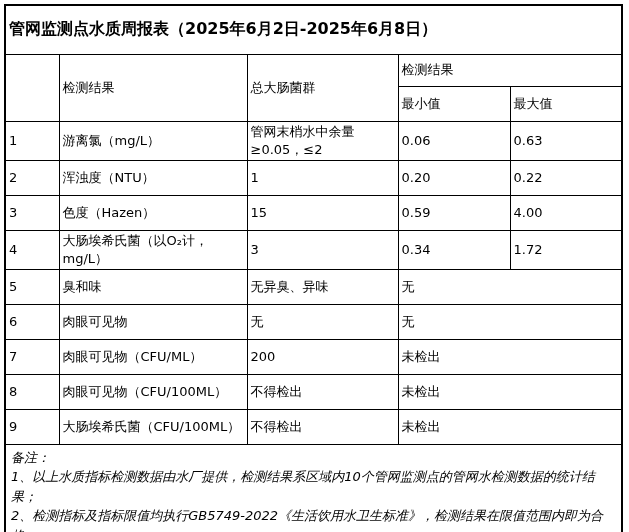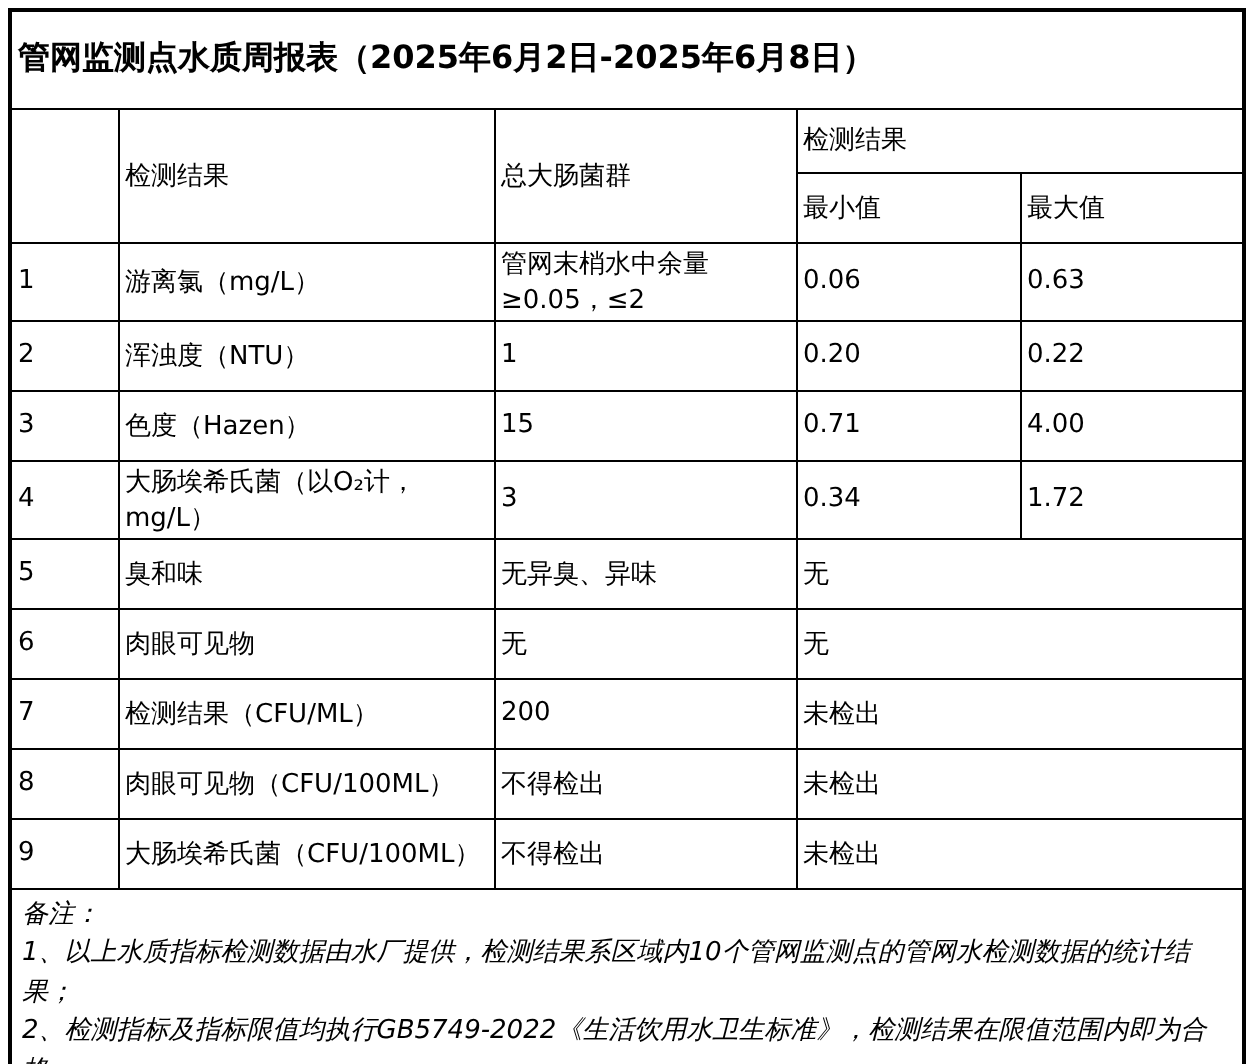--- a/index.html
+++ b/index.html
@@ -85,21 +85,21 @@
       <td>2</td>
       <td>浑浊度（NTU）</td>
       <td>1</td>
       <td>0.20</td>
       <td>0.22</td>
     </tr>
     <tr class="r-data">
       <td>3</td>
       <td>色度（Hazen）</td>
       <td>15</td>
-      <td>0.71</td>
+      <td>0.59</td>
       <td>4.00</td>
     </tr>
     <tr class="r-data">
       <td>4</td>
       <td>大肠埃希氏菌（以O₂计，mg/L）</td>
       <td>3</td>
       <td>0.34</td>
       <td>1.72</td>
     </tr>
     <tr class="r-data">
@@ -109,21 +109,21 @@
       <td colspan="2">无</td>
     </tr>
     <tr class="r-data">
       <td>6</td>
       <td>肉眼可见物</td>
       <td>无</td>
       <td colspan="2">无</td>
     </tr>
     <tr class="r-data">
       <td>7</td>
-      <td>检测结果（CFU/ML）</td>
+      <td>肉眼可见物（CFU/ML）</td>
       <td>200</td>
       <td colspan="2">未检出</td>
     </tr>
     <tr class="r-data">
       <td>8</td>
       <td>肉眼可见物（CFU/100ML）</td>
       <td>不得检出</td>
       <td colspan="2">未检出</td>
     </tr>
     <tr class="r-data">

